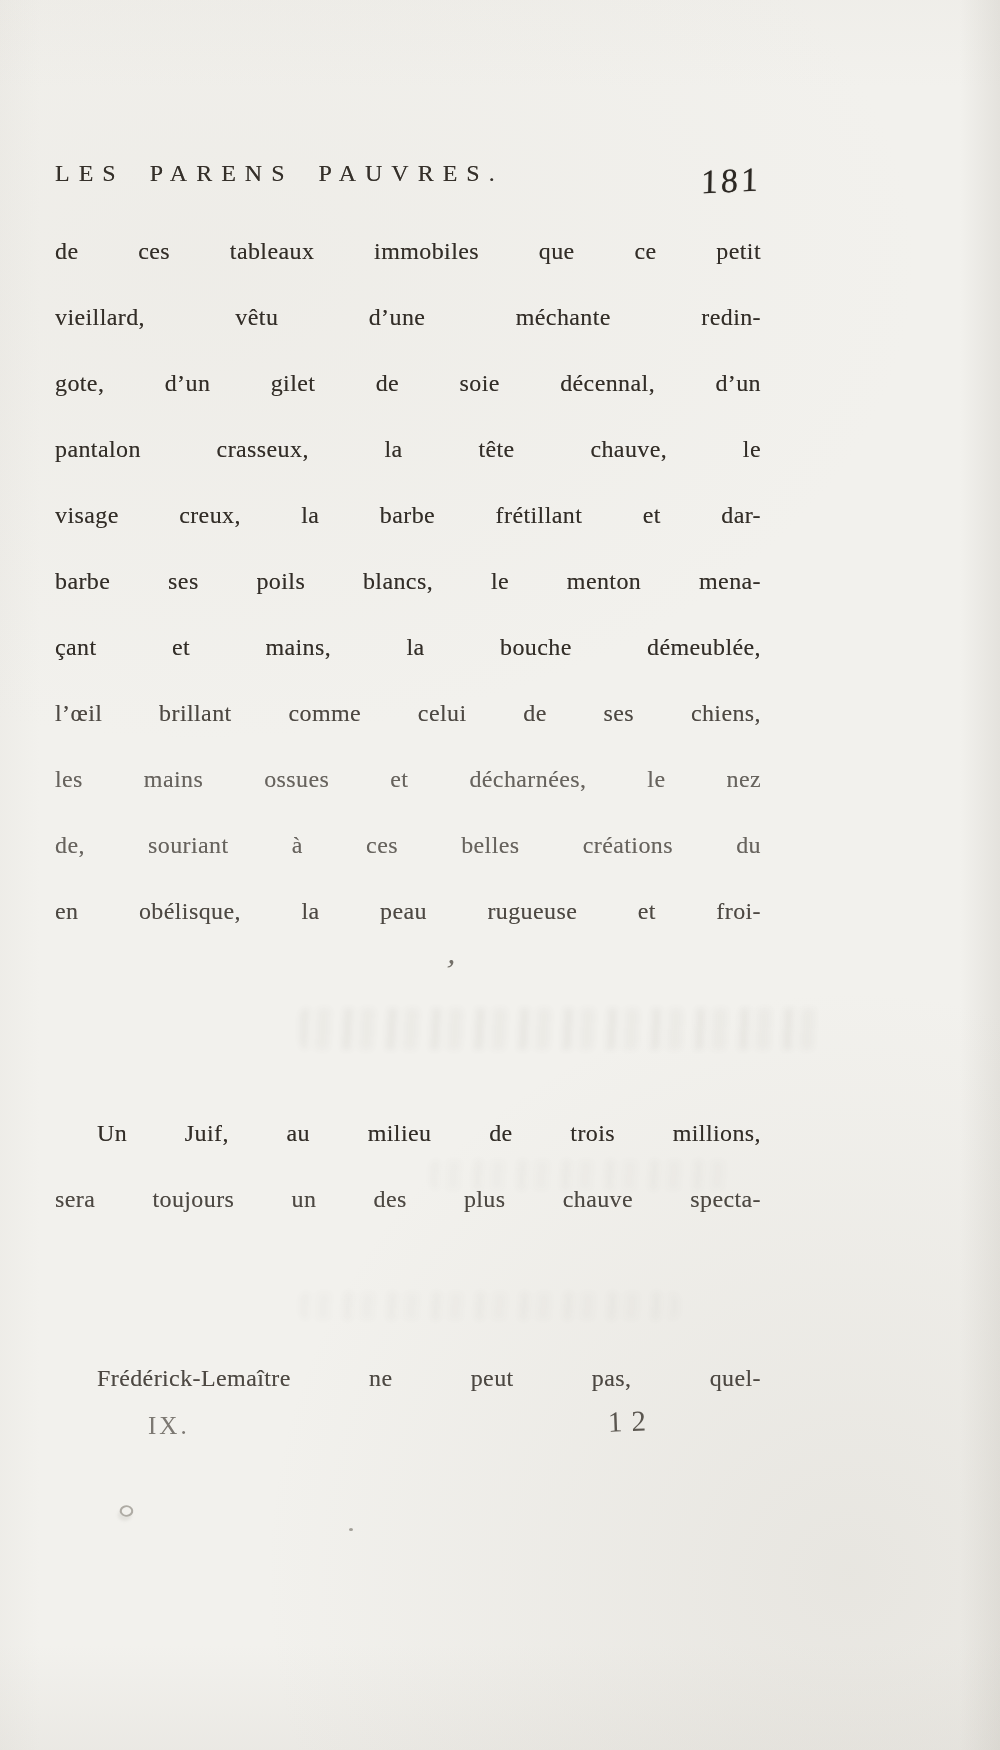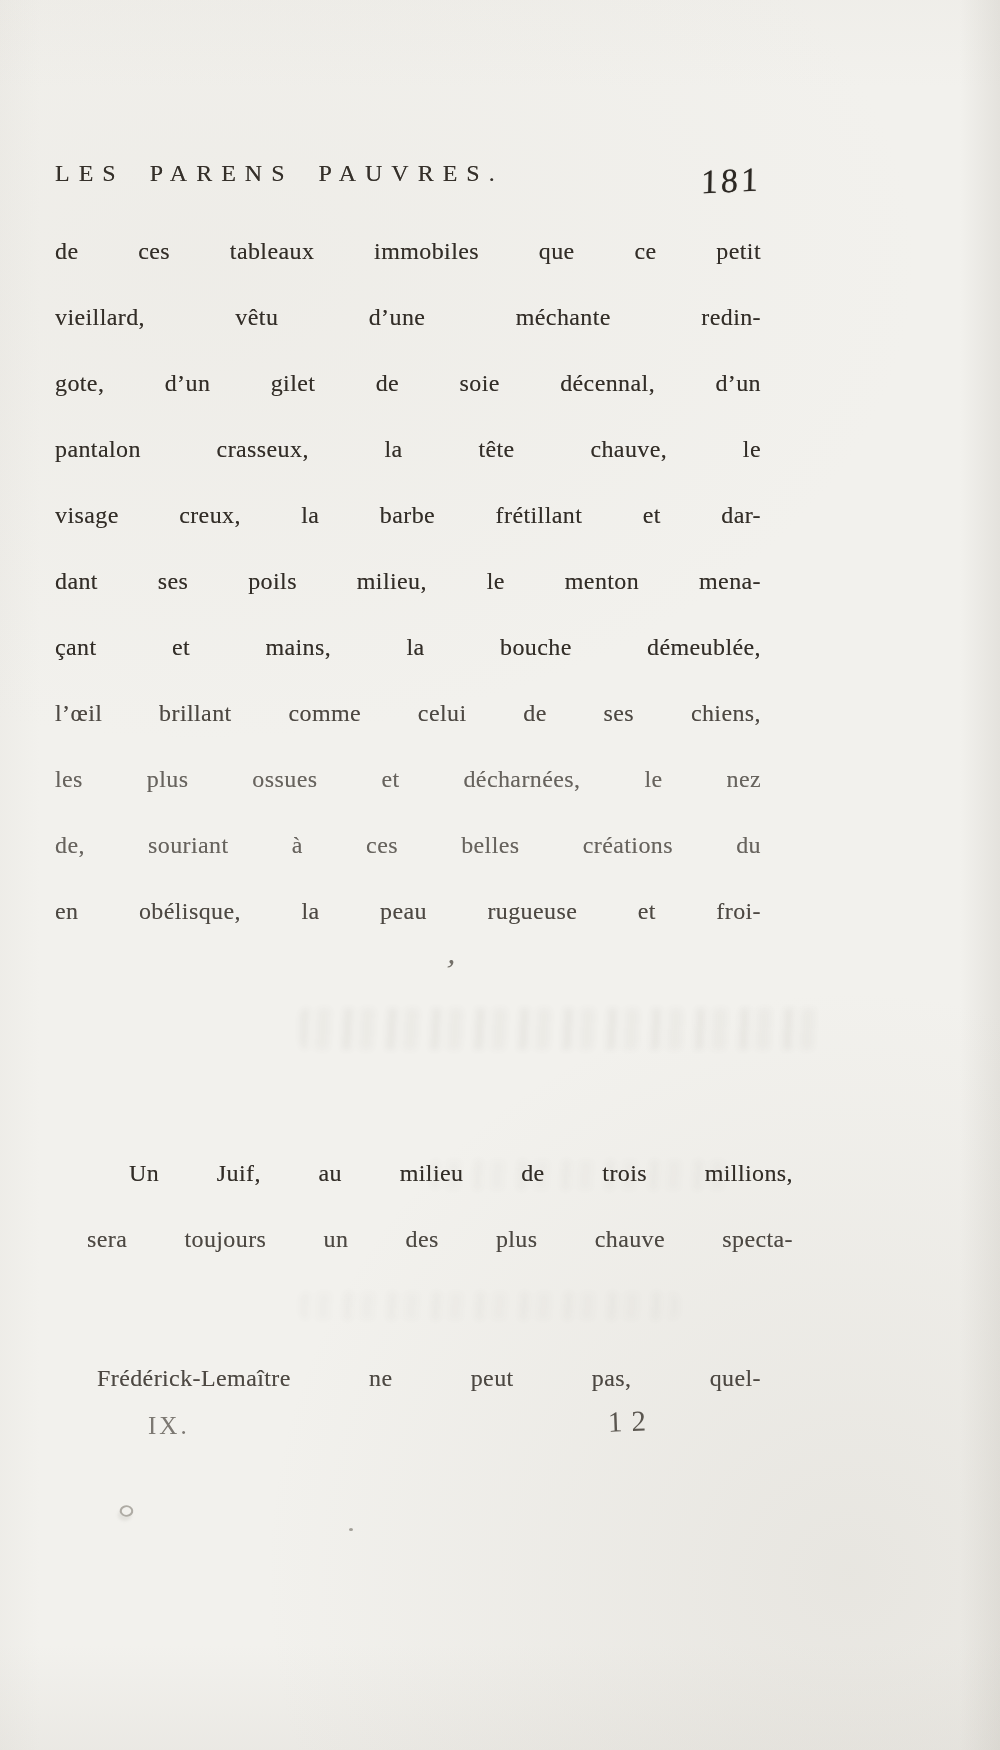--- a/index.html
+++ b/index.html
@@ -54,21 +54,21 @@
     transform: rotate(-3deg) skewX(-4deg);
   }
 
   
   .para {
     position: absolute;
     left: 55px;
     width: 706px;
   }
   .para-1 { top: 218px; }
-  .para-2 { top: 1140px; margin-left: 32px; }
+  .para-2 { top: 1100px; }
   .para-3 { top: 1345px; }
   .tline {
     height: 66px;
     line-height: 66px;
     font-size: 24px;
     letter-spacing: 0.4px;
     white-space: normal;
     text-align: justify;
     text-align-last: justify;
     color: #322d27;
@@ -159,24 +159,24 @@
     <div class="running-title">LES PARENS PAUVRES.</div>
     <div class="page-number">181</div>
   </div>
 
   <div class="para para-1">
     <div class="tline">de ces tableaux immobiles que ce petit</div>
     <div class="tline">vieillard, vêtu d’une méchante redin-</div>
     <div class="tline">gote, d’un gilet de soie décennal, d’un</div>
     <div class="tline">pantalon crasseux, la tête chauve, le</div>
     <div class="tline">visage creux, la barbe frétillant et dar-</div>
-    <div class="tline">dant ses poils milieu, le menton mena-</div>
+    <div class="tline">barbe ses poils blancs, le menton mena-</div>
     <div class="tline">çant et mains, la bouche démeublée,</div>
     <div class="tline fade-1">l’œil brillant comme celui de ses chiens,</div>
-    <div class="tline fade-2">les plus ossues et décharnées, le nez</div>
+    <div class="tline fade-2">les mains ossues et décharnées, le nez</div>
     <div class="tline fade-2">de, souriant à ces belles créations du</div>
     <div class="tline fade-1">en obélisque, la peau rugueuse et froi-</div>
   </div>
 
   <div class="para para-2">
     <div class="tline indent">Un Juif, au milieu de trois millions,</div>
     <div class="tline fade-1">sera toujours un des plus chauve specta-</div>
   </div>
 
   <div class="para para-3">

